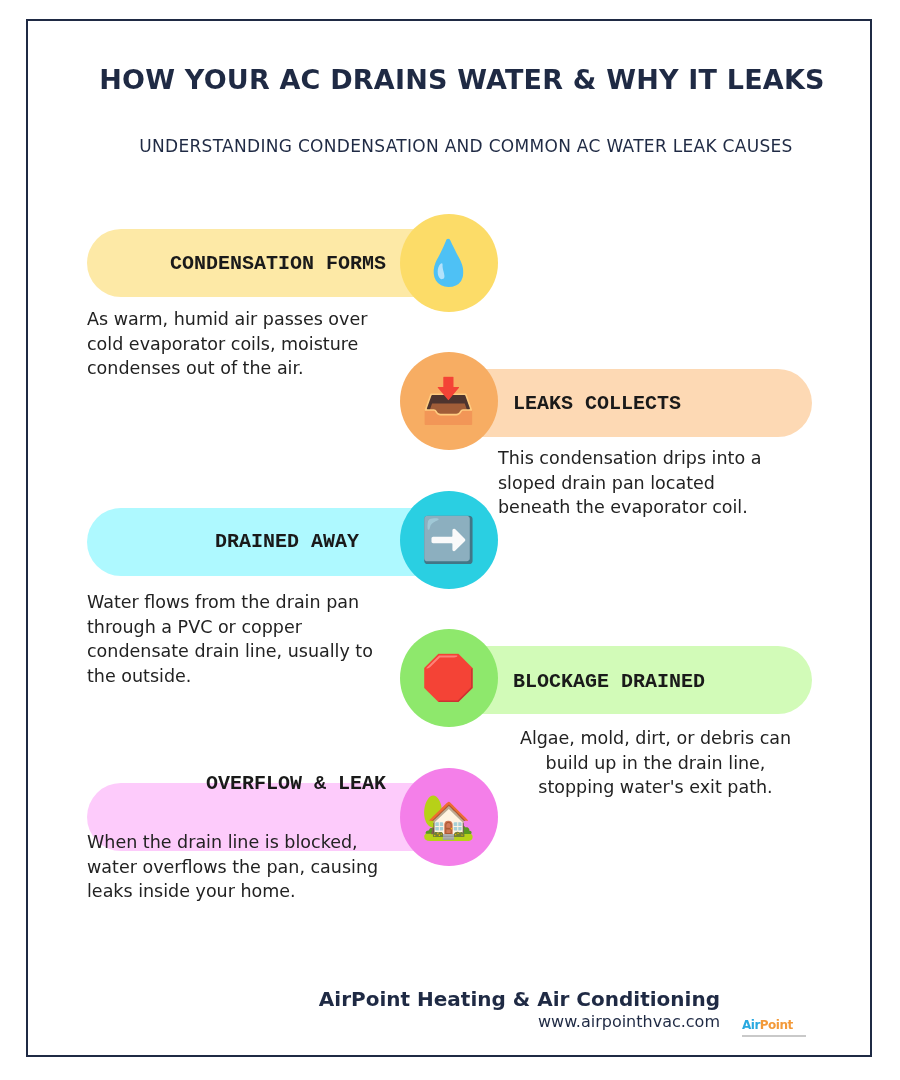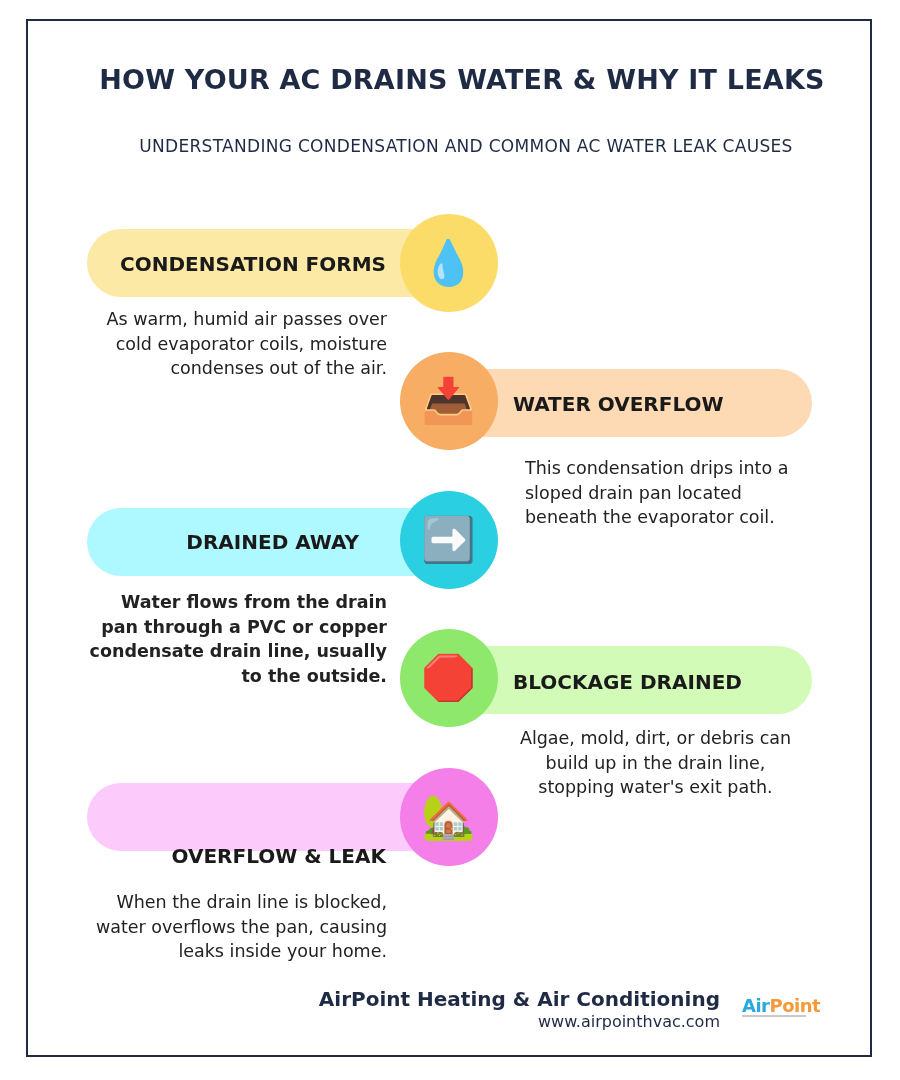--- a/index.html
+++ b/index.html
@@ -1,29 +1,29 @@
 <!DOCTYPE html>
 <html><head>
 <meta charset="utf-8">
 <style>
   html, body { margin:0; padding:0; background:#ffffff; }
   body { width:900px; height:1080px; position:relative; font-family:"DejaVu Sans", sans-serif; overflow:hidden; }
   .frame { position:absolute; left:26px; top:19px; width:846px; height:1038px; border:2px solid #1f2a44; background:#fff; box-sizing:border-box; }
   .title { position:absolute; left:12px; top:64px; width:900px; text-align:center; font-size:27px; font-weight:bold; color:#1f2a44; letter-spacing:0.2px; }
   .subtitle { position:absolute; left:0; top:136px; width:900px; text-align:center; font-size:17px; color:#1f2a44; letter-spacing:0.3px;margin-left:16px; }
   .pill { position:absolute; height:68px; border-radius:34px; }
-  .pill-label { position:absolute; font-size:20px; font-weight:bold; color:#1a1a1a; white-space:nowrap; line-height:24px; }
+  .pill-label { position:absolute; font-size:20px; font-weight:bold; color:#1a1a1a; white-space:nowrap; line-height:24px;font-family:Liberation Mono, monospace; }
   .circle { position:absolute; width:98px; height:98px; border-radius:50%; display:flex; align-items:center; justify-content:center; font-size:44px; }
   .desc { position:absolute; font-size:17.5px; line-height:24.5px; color:#222; }
-  .desc.left { text-align:right; width:300px; }
+  .desc.left { width:300px; }
   .desc.right { text-align:left; width:300px; }
   .footer-name { position:absolute; right:180px; top:987px; font-size:20px; font-weight:bold; color:#1f2a44; white-space:nowrap; }
   .footer-url { position:absolute; right:180px; top:1012px; font-size:16px; color:#1f2a44; white-space:nowrap; }
   .logo { position:absolute; left:742px; top:998px; width:66px; height:22px; }
-  .logo .l1 { font-size:18px; font-weight:bold; letter-spacing:-0.5px; line-height:15px; }
+  .logo .l1 { font-size:12px; font-weight:bold; letter-spacing:-0.5px; line-height:15px;margin-top:20px; }
   .logo .a { color:#29a9e0; }
   .logo .p { color:#f39a3a; }
   .logo .l2 { height:2px; background:#c9c9c9; margin-top:2px; width:64px; }
 </style>
 </head>
 <body>
 
 <div class="frame"></div>
 
 <div class="title">HOW YOUR AC DRAINS WATER &amp; WHY IT LEAKS</div>
@@ -33,42 +33,42 @@
 <div class="pill-label" style="right:514px; top:252px;">CONDENSATION FORMS</div>
 <div class="circle" style="left:400px; top:214px; background:#fcdc68;">
   <span>💧</span>
 </div>
 <div class="desc left" style="left:87px; top:307px;">As warm, humid air passes over cold evaporator coils, moisture condenses out of the air.</div>
 
 <div class="pill" style="left:450px; top:369px; width:362px; background:#fdd9b4;"></div>
 <div class="circle" style="left:400px; top:352px; background:#f7ad63;">
   <span>📥</span>
 </div>
-<div class="pill-label" style="left:513px; top:392px;">WATER OVERFLOW</div>
-<div class="desc right" style="left:525px; top:446px; width:285px;margin-top:10px;">This condensation drips into a sloped drain pan located beneath the evaporator coil.</div>
+<div class="pill-label" style="left:513px; top:392px;">LEAKS COLLECTS</div>
+<div class="desc right" style="left:498px; top:446px; width:285px;">This condensation drips into a sloped drain pan located beneath the evaporator coil.</div>
 
 <div class="pill" style="left:87px; top:508px; width:360px; background:#aef9ff;"></div>
 <div class="pill-label" style="right:541px; top:530px;">DRAINED AWAY</div>
 <div class="circle" style="left:400px; top:491px; background:#2acfe2;">
   <span>➡️</span>
 </div>
-<div class="desc left" style="left:87px; top:590px;font-weight:bold;">Water flows from the drain pan through a PVC or copper condensate drain line, usually to the outside.</div>
+<div class="desc left" style="left:87px; top:590px;">Water flows from the drain pan through a PVC or copper condensate drain line, usually to the outside.</div>
 
 <div class="pill" style="left:450px; top:646px; width:362px; background:#d2fbb8;"></div>
 <div class="circle" style="left:400px; top:629px; background:#8ee86c;">
   <span>🛑</span>
 </div>
 <div class="pill-label" style="left:513px; top:670px;">BLOCKAGE DRAINED</div>
 <div class="desc right" style="left:513px; top:726px; width:285px;text-align:center;">Algae, mold, dirt, or debris can build up in the drain line, stopping water's exit path.</div>
 
 <div class="pill" style="left:87px; top:783px; width:360px; background:#fdcbfb;"></div>
-<div class="pill-label" style="right:514px; top:844px;">OVERFLOW &amp; LEAK</div>
+<div class="pill-label" style="right:514px; top:772px;">OVERFLOW &amp; LEAK</div>
 <div class="circle" style="left:400px; top:768px; background:#f47fe9;">
   <span>🏡</span>
 </div>
-<div class="desc left" style="left:87px; top:890px;">When the drain line is blocked, water overflows the pan, causing leaks inside your home.</div>
+<div class="desc left" style="left:87px; top:830px;">When the drain line is blocked, water overflows the pan, causing leaks inside your home.</div>
 
 <div class="footer-name">AirPoint Heating &amp; Air Conditioning</div>
 <div class="footer-url">www.airpointhvac.com</div>
 <div class="logo">
   <div class="l1"><span class="a">Air</span><span class="p">Point</span></div>
   <div class="l2"></div>
 </div>
 
 </body></html>

